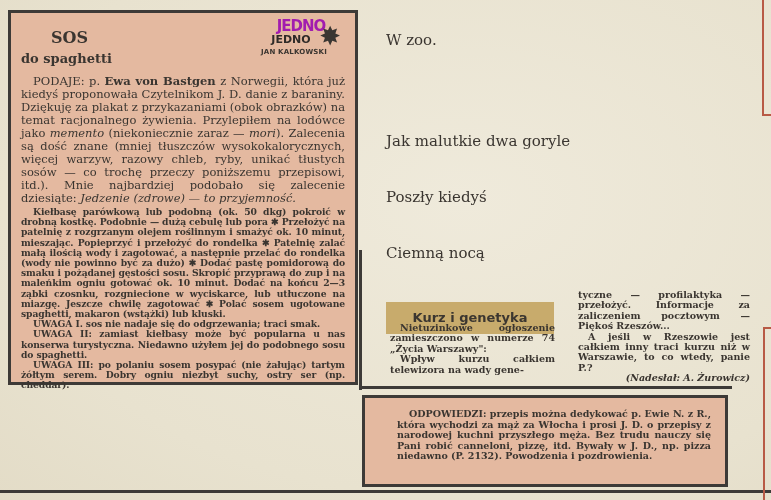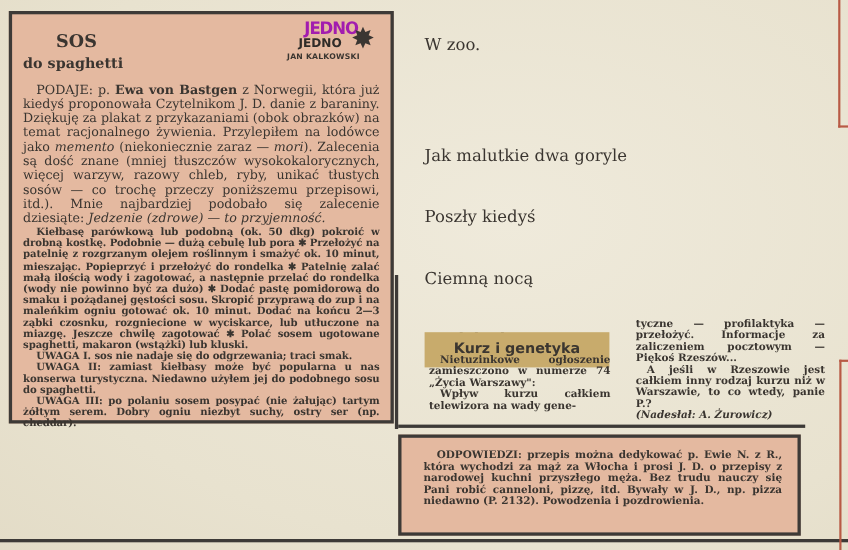--- a/index.html
+++ b/index.html
@@ -45,28 +45,28 @@
   .article { position: absolute; left: 380px; top: 282px; width: 380px; font-size: 9.5px; line-height: 10.4px; font-weight: bold; }
   .article-title {
     position: absolute; left: 6px; top: 4px; width: 168px; height: 32px;
     background: #c8ab6c; color: #3b3630; font-family: "DejaVu Sans", sans-serif; font-weight: bold;
     font-size: 13px; line-height: 32px; text-align: center; margin-top: 16px;
   }
   .article-col1 { position: absolute; left: 10px; top: 41px; width: 165px; text-align: justify; }
   .article-col2 { position: absolute; left: 198px; top: 8px; width: 172px; text-align: justify; }
   .article p { margin: 0; text-indent: 10px; }
   .article-col2 p.first { text-indent: 0; }
-  .signature { font-style: italic; }
+  .signature { font-style: italic; text-align: right; }
 
   
   .answers-box {
     position: absolute; left: 362px; top: 395px; width: 366px; height: 92px;
     border: 3px solid #3d3a37; border-top-width: 3px;
     background: #e4b9a0; box-sizing: border-box;
-    padding: 11px 14px 4px 20px;
+    padding: 11px 14px 4px 32px;
     font-weight: bold; font-size: 9.5px; line-height: 10.6px; text-align: justify;
   }
   .answers-box p { margin: 0; text-indent: 12px; }
 
   
   .v-divider { position: absolute; left: 359px; top: 250px; width: 3px; height: 140px; background: #3d3a37; }
   .top-frame-line { position: absolute; left: 362px; top: 386px; width: 370px; height: 3px; background: #3d3a37; }
   .bottom-line { position: absolute; left: 0; top: 490px; width: 771px; height: 3px; background: #3d3a37; }
   .dotted-rule { position: absolute; left: 364px; top: 410px; width: 1px; height: 72px; border-left: 1px dashed #4a4440; }
   .red-frame-top { position: absolute; left: 762px; top: -2px; width: 20px; height: 118px; border: 2px solid #b85a45; border-right: none; box-sizing: border-box; }
@@ -139,21 +139,21 @@
   </div>
 
   <div class="article">
     <div class="article-title">Kurz i genetyka</div>
     <div class="article-col1">
       <p>Nietuzinkowe ogłoszenie zamieszczono w numerze 74 „Życia Warszawy":</p>
       <p>Wpływ kurzu całkiem telewizora na wady gene-</p>
     </div>
     <div class="article-col2">
       <p class="first">tyczne — profilaktyka — przełożyć. Informacje za zaliczeniem pocztowym — Piękoś Rzeszów...</p>
-      <p>A jeśli w Rzeszowie jest całkiem inny rodzaj kurzu niż w Warszawie, to co wtedy, panie P.?</p>
+      <p>A jeśli w Rzeszowie jest całkiem inny traci kurzu niż w Warszawie, to co wtedy, panie P.?</p>
       <div class="signature">(Nadesłał: A. Żurowicz)</div>
     </div>
   </div>
 
   <div class="v-divider"></div>
   <div class="top-frame-line"></div>
   <div class="dotted-rule"></div>
 
   <div class="answers-box">
     <p>ODPOWIEDZI: przepis można dedykować p. Ewie N. z R., która wychodzi za mąż za Włocha i prosi J. D. o przepisy z narodowej kuchni przyszłego męża. Bez trudu nauczy się Pani robić canneloni, pizzę, itd. Bywały w J. D., np. pizza niedawno (P. 2132). Powodzenia i pozdrowienia.</p>

